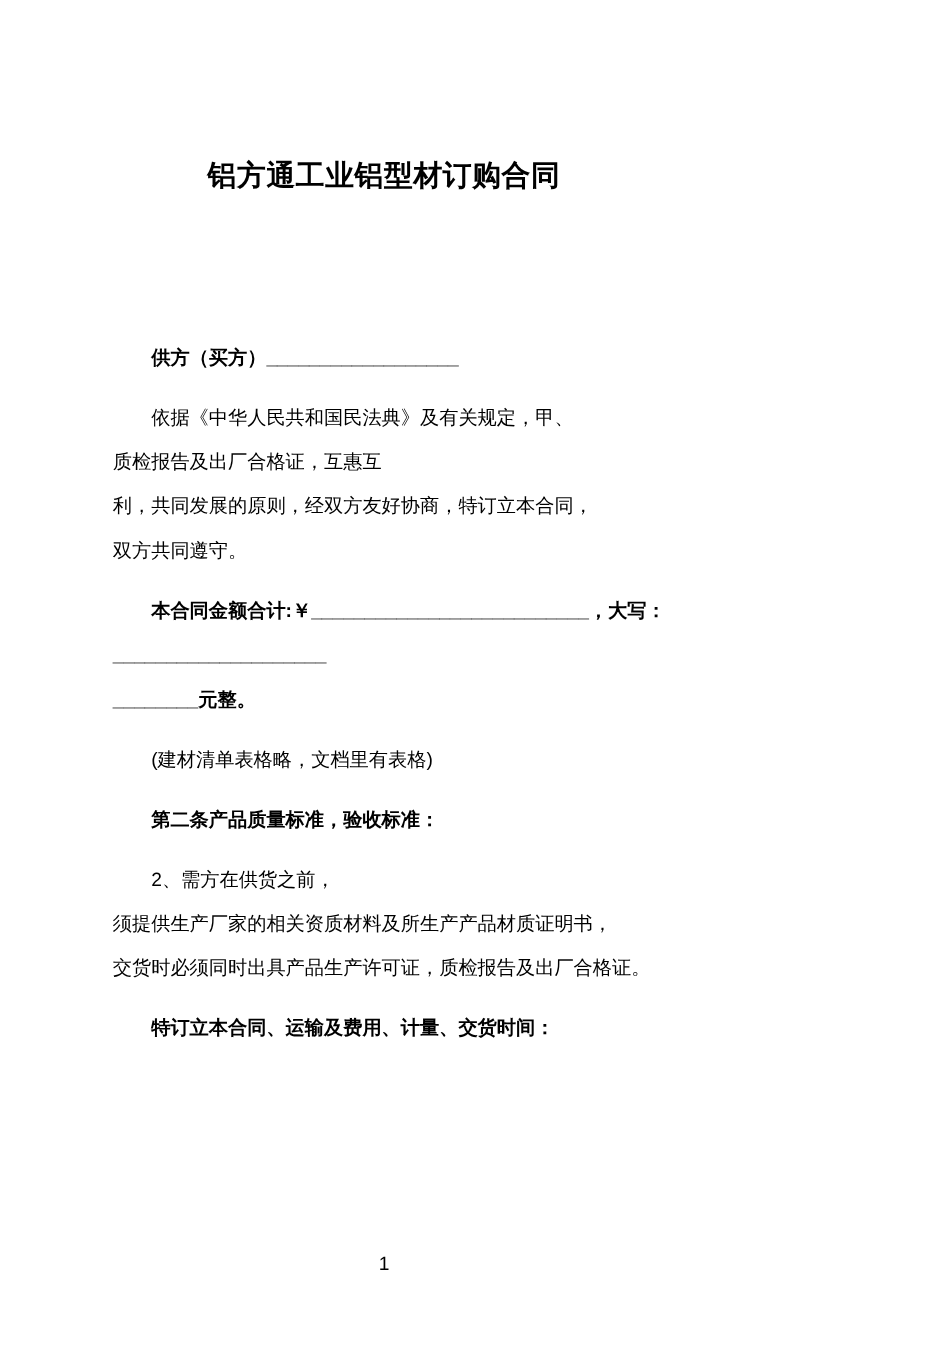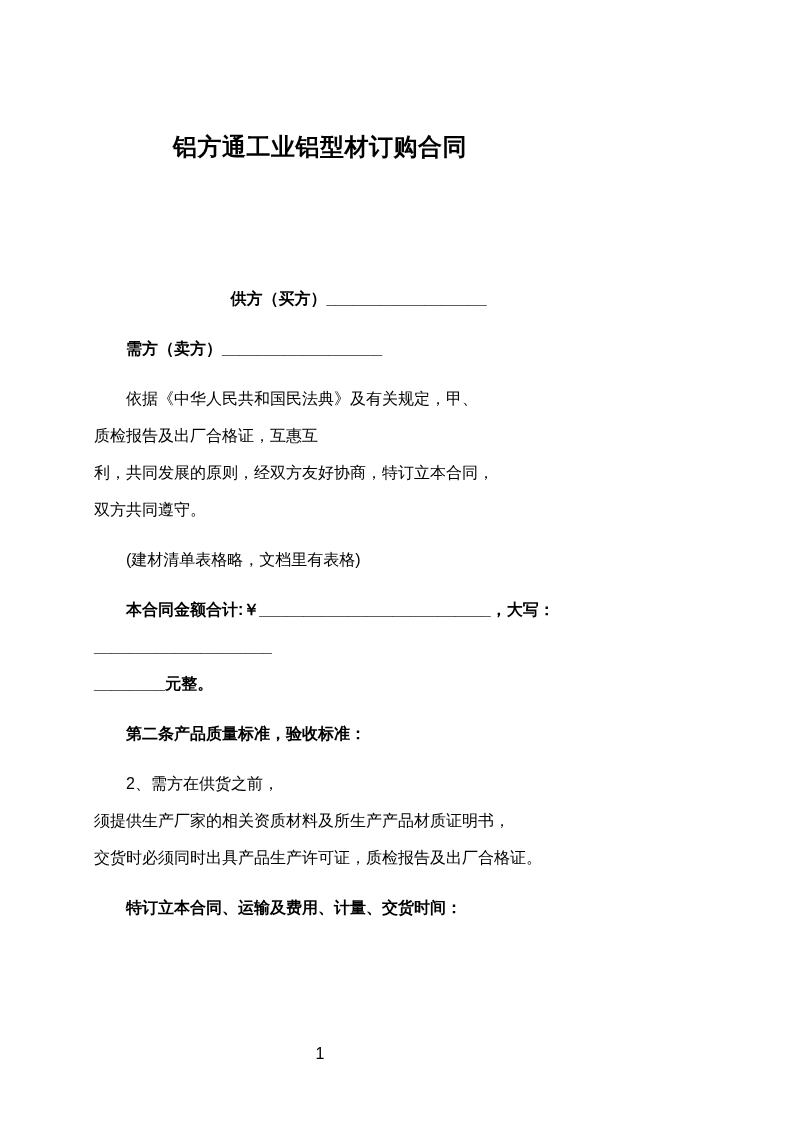--- a/index.html
+++ b/index.html
@@ -27,21 +27,21 @@
     text-align:center;
     letter-spacing:0.5px;
   }
   .para {
     font-size:16px;
     line-height:37px;
     margin:0 -45px 13px 0;   
     white-space:pre-wrap;
     word-break:keep-all;
   }
-  .first { margin-top:116px;text-align:center; }
+  .first { margin-top:116px; }
   .ind { text-indent:2em; }
   .b { font-weight:bold; }
   .blank { font-weight:normal; }
   .blank-bold { font-weight:bold; }
   .page-number {
     position:absolute;
     left:0;
     width:100%;
     top:1042px;
     text-align:center;
@@ -52,30 +52,29 @@
 </head>
 <body>
 
 <div class="page">
   <div class="content">
 
     <h1 class="doc-title">铝方通工业铝型材订购合同</h1>
 
     <p class="para b first ind"><span>供方（买方）</span><span class="blank-bold">__________________</span></p>
 
-    <p class="para b ind"><span>需方（卖方）</span><span class="blank-bold">__________________</span></p>
 
     <p class="para ind">依据《中华人民共和国民法典》及有关规定，甲、质检报告及出厂合格证，互惠互
 利，共同发展的原则，经双方友好协商，特订立本合同，双方共同遵守。</p>
 
 
-    <p class="para ind">(建材清单表格略，文档里有表格)</p>
-
     <p class="para b ind"><span>本合同金额合计:￥</span><span class="blank-bold">__________________________</span><span>，大写：</span><span class="blank-bold">____________________
 ________</span><span>元整。</span></p>
+
+    <p class="para ind">(建材清单表格略，文档里有表格)</p>
 
     <p class="para b ind">第二条产品质量标准，验收标准：</p>
 
 
     <p class="para ind">2、需方在供货之前，须提供生产厂家的相关资质材料及所生产产品材质证明书，
 交货时必须同时出具产品生产许可证，质检报告及出厂合格证。</p>
 
     <p class="para b ind">特订立本合同、运输及费用、计量、交货时间：</p>
 
 

